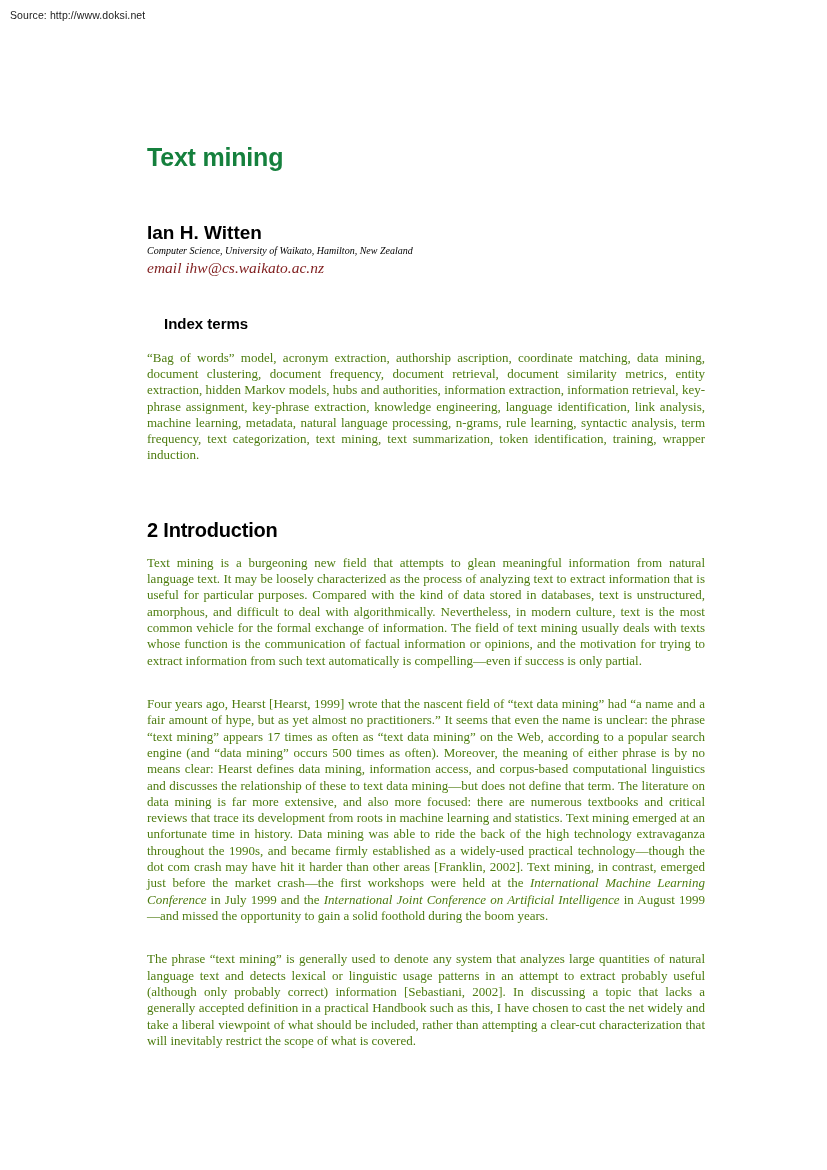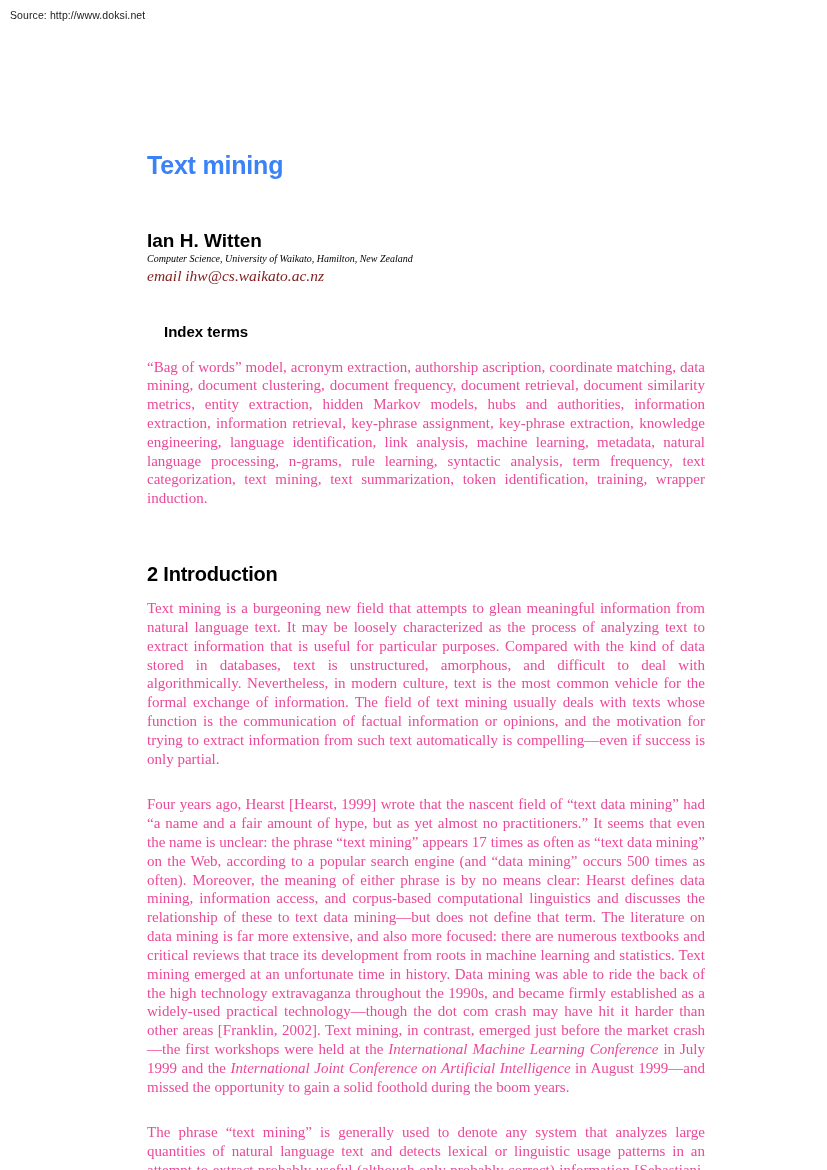--- a/index.html
+++ b/index.html
@@ -28,23 +28,23 @@
   .content {
     position: absolute;
     left: 147px;
     top: 140px;
     width: 558px;
   }
   .doc-title {
     font-family: "Liberation Sans", sans-serif;
     font-weight: bold;
     font-size: 25px;
-    color: #3b82f6;
+    color: #15803d;
     letter-spacing: -0.2px;
-    margin: 12px 0 0 0;
+    margin: 4px 0 0 0;
     line-height: 1.1;
   }
   .author-block {
     margin-top: 49px;
   }
   .author-name {
     font-family: "Liberation Sans", sans-serif;
     font-weight: bold;
     font-size: 19px;
     color: #000000;
@@ -71,22 +71,22 @@
     font-family: "Liberation Sans", sans-serif;
     font-weight: bold;
     font-size: 15px;
     color: #000000;
     margin: 17px;
     line-height: 1.2;
   }
   .index-head-wrap { margin-top: 37px; }
   .body-text {
     font-family: "Liberation Serif", serif;
-    font-size: 15px;
-    color: #ec4899;
+    font-size: 13px;
+    color: #4d7c0f;
     text-align: justify;
     line-height: 1.255;
     margin: 0;
     -webkit-hyphens: none;
     hyphens: none;
   }
   .index-terms { margin-top: 12px; }
   .section-head-lg {
     font-family: "Liberation Sans", sans-serif;
     font-weight: bold;

